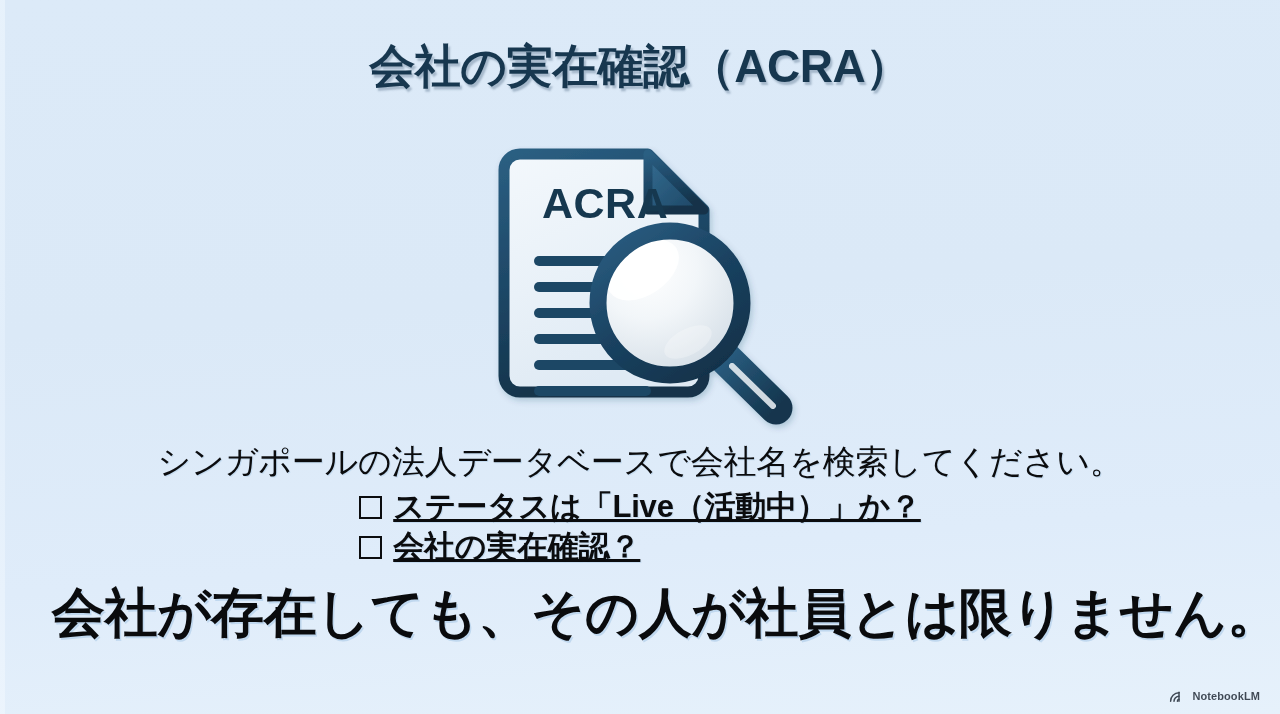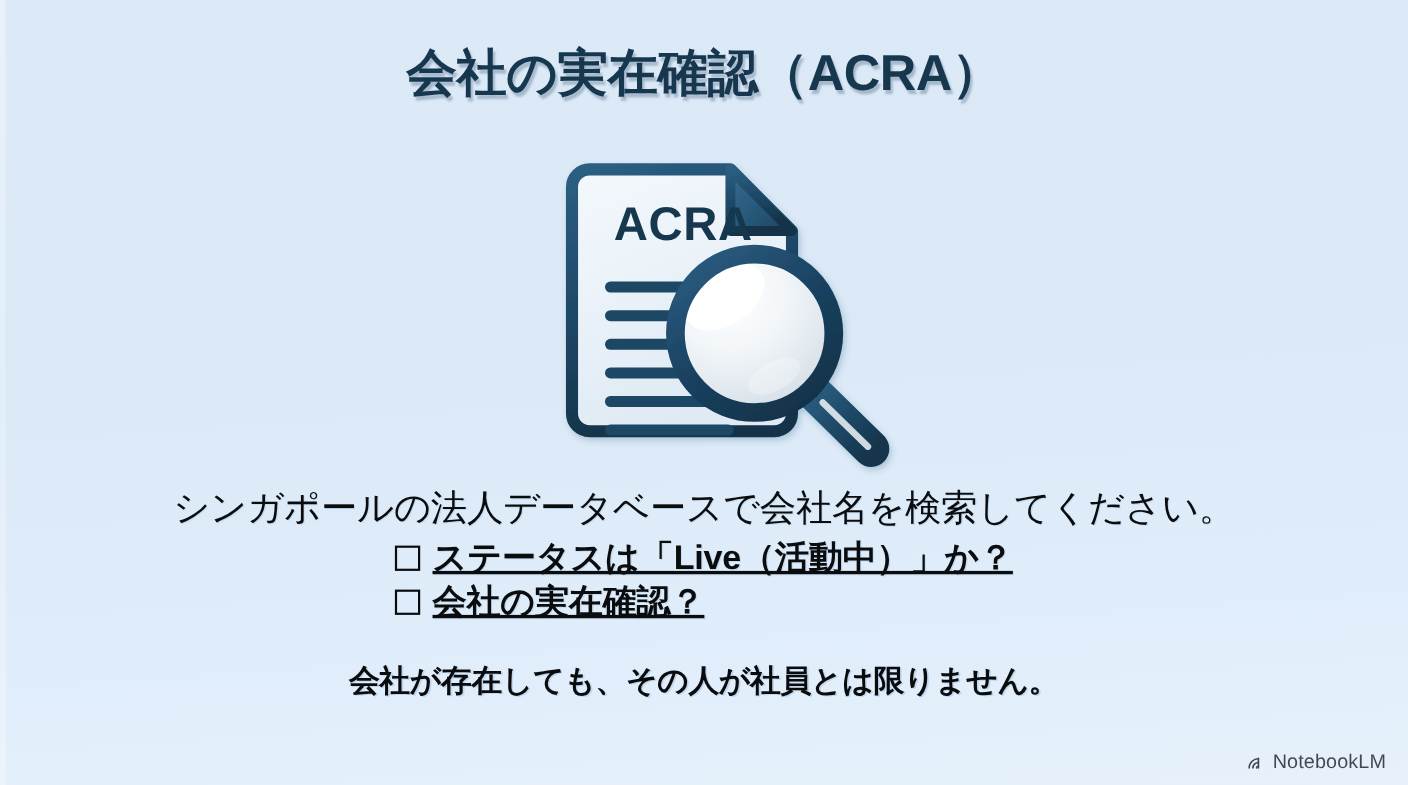--- a/index.html
+++ b/index.html
@@ -42,21 +42,21 @@
     letter-spacing: -0.5px;
     color: #17374f;
     text-shadow: 2px 3px 2px rgba(40,70,100,.30);
     white-space: nowrap;
     line-height: 1.15;
   }
 
   
   #icon-wrap {
     position: absolute;
-    left: 496px;
+    left: 480px;
     top: 146px;
     width: 330px;
     height: 288px;
   }
   #icon-svg { display: block; width: 330px; height: 288px; }
 
   
   #body-block {
     position: absolute;
     left: 0;
@@ -93,44 +93,44 @@
     height: 23px;
     border: 2.5px solid #0b0c0e;
     vertical-align: -2px;
     margin-right: 11px;
     box-sizing: border-box;
     background: transparent;
   }
   #closing {
     position: absolute;
     left: 0;
-    top: 600px;
-    width: 1280px;
-    text-align: center;
-    font-size: 28px;
+    top: 578px;
+    width: 1280px;
+    text-align: right;
+    font-size: 53px;
     font-weight: 700;
     letter-spacing: -0.3px;
     color: #0a0b0d;
     white-space: nowrap;
     text-shadow: 1.5px 1.5px 0 rgba(186,212,236,.85);
   }
 
   
   #watermark {
     position: absolute;
     right: 20px;
     bottom: 11px;
     display: flex;
     align-items: center;
     gap: 6px;
     opacity: .82;
   }
   #watermark .wm-label {
-    font-size: 18px;
-    font-weight: 400;
+    font-size: 11px;
+    font-weight: 700;
     color: #1b2430;
     letter-spacing: .1px;
   }
   #wm-icon { display: block; }
 </style>
 </head>
 <body>
 
 <div id="slide">
 

